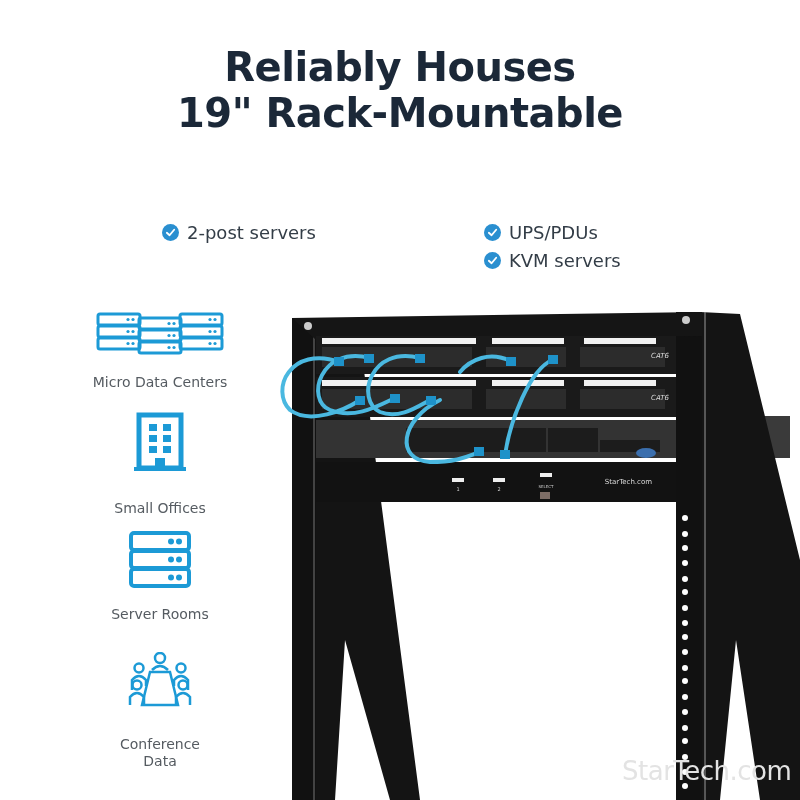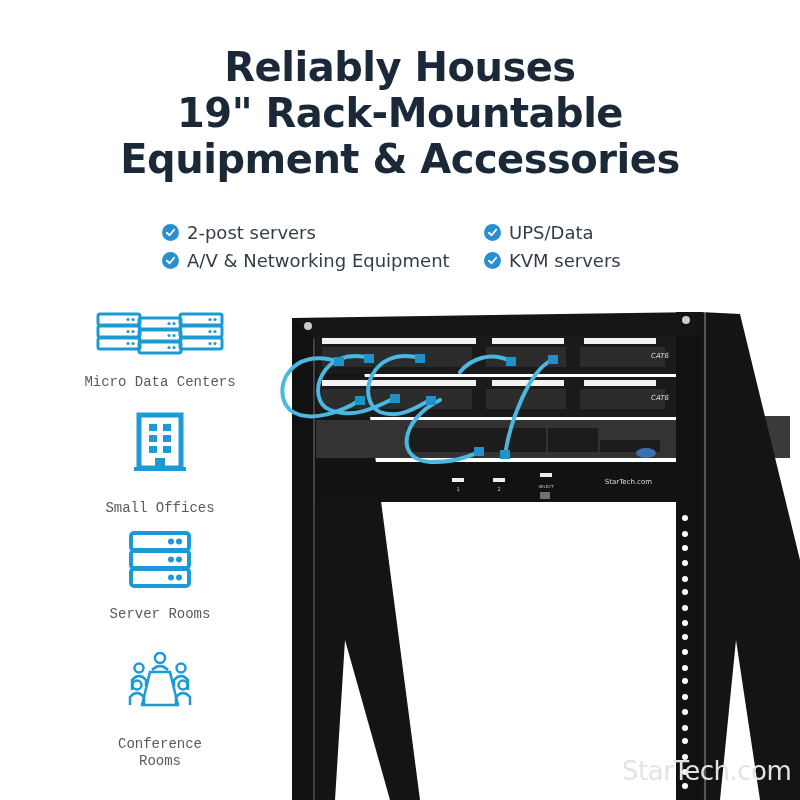--- a/index.html
+++ b/index.html
@@ -16,67 +16,58 @@
 
   .features { position: absolute; top: 218px; font-size: 18px; color: #333d47; }
   .features.col-a { left: 162px; }
   .features.col-b { left: 484px; }
   .feature { display: flex; align-items: center; height: 28px; white-space: nowrap; }
   .check {
     width: 17px; height: 17px; border-radius: 50%; background: #2a8fd0;
     margin-right: 8px; display: inline-flex; align-items: center; justify-content: center; flex: none;
   }
 
-  .usecase { position: absolute; left: 80px; width: 160px; text-align: center; font-size: 14px; color: #555b61; font-family: Liberation Mono, monospace; }
+  .usecase { position: absolute; left: 80px; width: 160px; text-align: center; font-size: 14px; color: #555b61; }
   .usecase svg { display: block; margin: 0 auto; }
   .usecase .label { margin-top: 8px; line-height: 17px; }
 
   .rack { position: absolute; left: 0; top: 0; width: 800px; height: 800px; pointer-events: none; }
   .rack * { pointer-events: auto; }
 
   .watermark {
     position: absolute; left: 622px; top: 756px; font-size: 26px; color: #e3e3e3;
     font-family: "DejaVu Sans", sans-serif; letter-spacing: -0.5px;
   }
 </style>
 </head>
 <body>
 
 <div class="headline">
   <div>Reliably Houses</div>
   <div>19" Rack-Mountable</div>
-  <div>Equipment &amp; Accessories</div>
 </div>
 
 <div class="features col-a">
   <div class="feature">
     <span class="check">
       <svg width="11" height="11" viewBox="0 0 12 12">
           <path d="M2 6.3 L5 9 L10 3" stroke="#fff" stroke-width="2" fill="none" stroke-linecap="round" stroke-linejoin="round"></path>
         </svg>
     </span>
     <span>2-post servers</span>
   </div>
-  <div class="feature">
-    <span class="check">
-      <svg width="11" height="11" viewBox="0 0 12 12">
-          <path d="M2 6.3 L5 9 L10 3" stroke="#fff" stroke-width="2" fill="none" stroke-linecap="round" stroke-linejoin="round"></path>
-        </svg>
-    </span>
-    <span>A/V &amp; Networking Equipment</span>
-  </div>
 </div>
 <div class="features col-b">
   <div class="feature">
     <span class="check">
       <svg width="11" height="11" viewBox="0 0 12 12">
           <path d="M2 6.3 L5 9 L10 3" stroke="#fff" stroke-width="2" fill="none" stroke-linecap="round" stroke-linejoin="round"></path>
         </svg>
     </span>
-    <span>UPS/Data</span>
+    <span>UPS/PDUs</span>
   </div>
   <div class="feature">
     <span class="check">
       <svg width="11" height="11" viewBox="0 0 12 12">
           <path d="M2 6.3 L5 9 L10 3" stroke="#fff" stroke-width="2" fill="none" stroke-linecap="round" stroke-linejoin="round"></path>
         </svg>
     </span>
     <span>KVM servers</span>
   </div>
 </div>
@@ -165,21 +156,21 @@
       <circle cx="53" cy="16" r="4.5"></circle>
         <path d="M60 38 L60 28 Q53 20 46 28 L46 34"></path>
       <circle cx="9" cy="33" r="4.5"></circle>
         <path d="M2 53 L2 45 Q9 37 16 45 L16 53"></path>
       <circle cx="55" cy="33" r="4.5"></circle>
         <path d="M62 53 L62 45 Q55 37 48 45 L48 53"></path>
     </g>
   </svg>
   <div class="label" style="margin-top:28px;">
     <div>Conference</div>
-    <div>Rooms</div>
+    <div>Data</div>
   </div>
 </div>
 
 <svg class="rack" width="800" height="800" viewBox="0 0 800 800">
 
   <rect x="740" y="416" width="50" height="42" fill="#3a3a3a"></rect>
 
   <polygon points="700,312 740,314 800,560 800,800 760,800 736,640 720,800 700,800" fill="#141414"></polygon>
 
   <polygon points="310,330 360,340 420,800 390,800 345,640 335,800 312,800" fill="#141414"></polygon>

